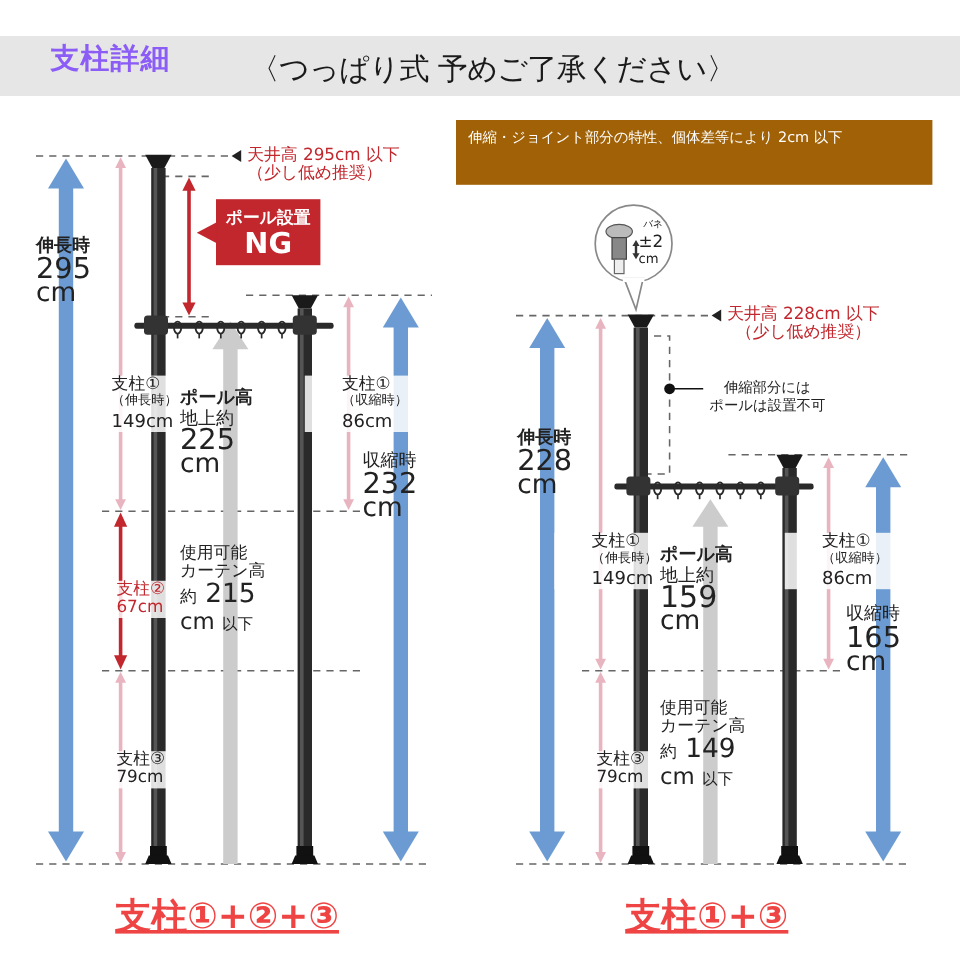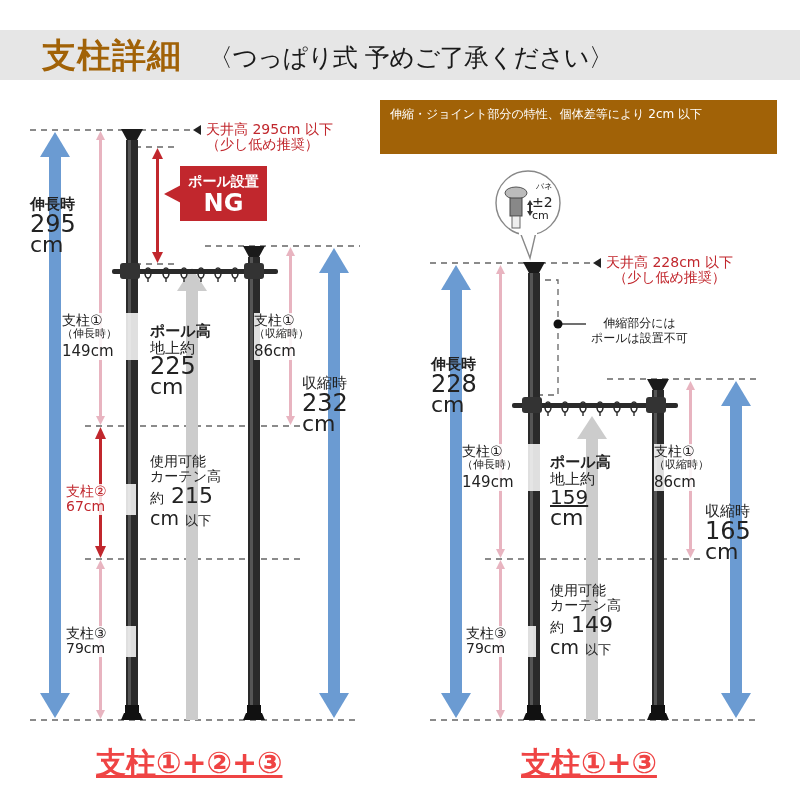--- a/index.html
+++ b/index.html
@@ -1,26 +1,26 @@
 <!DOCTYPE html>
 <html><head>
 <meta charset="utf-8">
 <style>
   html, body { margin:0; padding:0; background:#fff; }
   body { width:800px; height:800px; position:relative; overflow:hidden;
          font-family:"DejaVu Sans","Liberation Sans",sans-serif; color:#222; }
   .title-bar { position:absolute; left:0; top:30px; width:800px; height:50px; background:#e6e6e6; }
-  .title-main { position:absolute; left:42px; top:33px; font-size:34px; font-weight:bold; color:#a16207; letter-spacing:1px; white-space:nowrap; }
+  .title-main { position:absolute; left:42px; top:33px; font-size:24px; font-weight:bold; color:#8b5cf6; letter-spacing:1px; white-space:nowrap; }
   .title-sub { position:absolute; left:208px; top:41px; font-size:25px; color:#1a1a1a; white-space:nowrap; letter-spacing:-0.5px; }
   .notice { position:absolute; left:380px; top:100px; width:397px; height:54px; background:#a16207; color:#fff;
             font-size:12px; line-height:21px; padding:4px 0 0 10px; box-sizing:border-box; white-space:nowrap; }
   svg.diagram { position:absolute; left:0; top:0; }
   .lbl { position:absolute; white-space:nowrap; line-height:1.1; }
   .red { color:#c1272d; }
-  .pinklbl { background:rgba(255,255,255,0.85); }
+  .pinklbl { background:rgba(255,255,255,0.85);padding-left:31px; }
   .ng-box { position:absolute; left:180px; top:166px; width:87px; height:55px; background:#c1272d; color:#fff; text-align:center; }
   .ng-box .l1 { font-size:14px; font-weight:bold; margin-top:7px; }
   .ng-box .l2 { font-size:24px; font-weight:bold; line-height:24px; }
   .caption { position:absolute; font-size:30px; font-weight:bold; color:#ef4444; white-space:nowrap;text-decoration:underline; }
 </style>
 </head>
 <body>
 
 <div class="title-bar"></div>
 <div class="title-main">支柱詳細</div>
@@ -317,21 +317,21 @@
 
 <div class="lbl" style="left:705px;top:503px;width:64px;">
   <div style="font-size:15px;">収縮時</div>
   <div style="font-size:24px;line-height:22px;">165</div>
   <div style="font-size:22px;line-height:20px;">cm</div>
 </div>
 
 <div class="lbl" style="left:550px;top:454px;width:84px;">
   <div style="font-size:15px;font-weight:bold;">ポール高</div>
   <div style="font-size:15px;">地上約</div>
-  <div style="font-size:20px;line-height:21px;text-decoration:underline;">159</div>
+  <div style="font-size:25px;line-height:21px;">159</div>
   <div style="font-size:22px;line-height:20px;">cm</div>
 </div>
 
 <div class="lbl" style="left:550px;top:583px;width:84px;">
   <div style="font-size:14px;">使用可能</div>
   <div style="font-size:14px;">カーテン高</div>
   <div style="font-size:22px;line-height:22px;"><span style="font-size:14px;">約</span> <span>149</span></div>
   <div style="font-size:19px;line-height:18px;"><span>cm</span> <span style="font-size:13px;">以下</span></div>
 </div>
 

